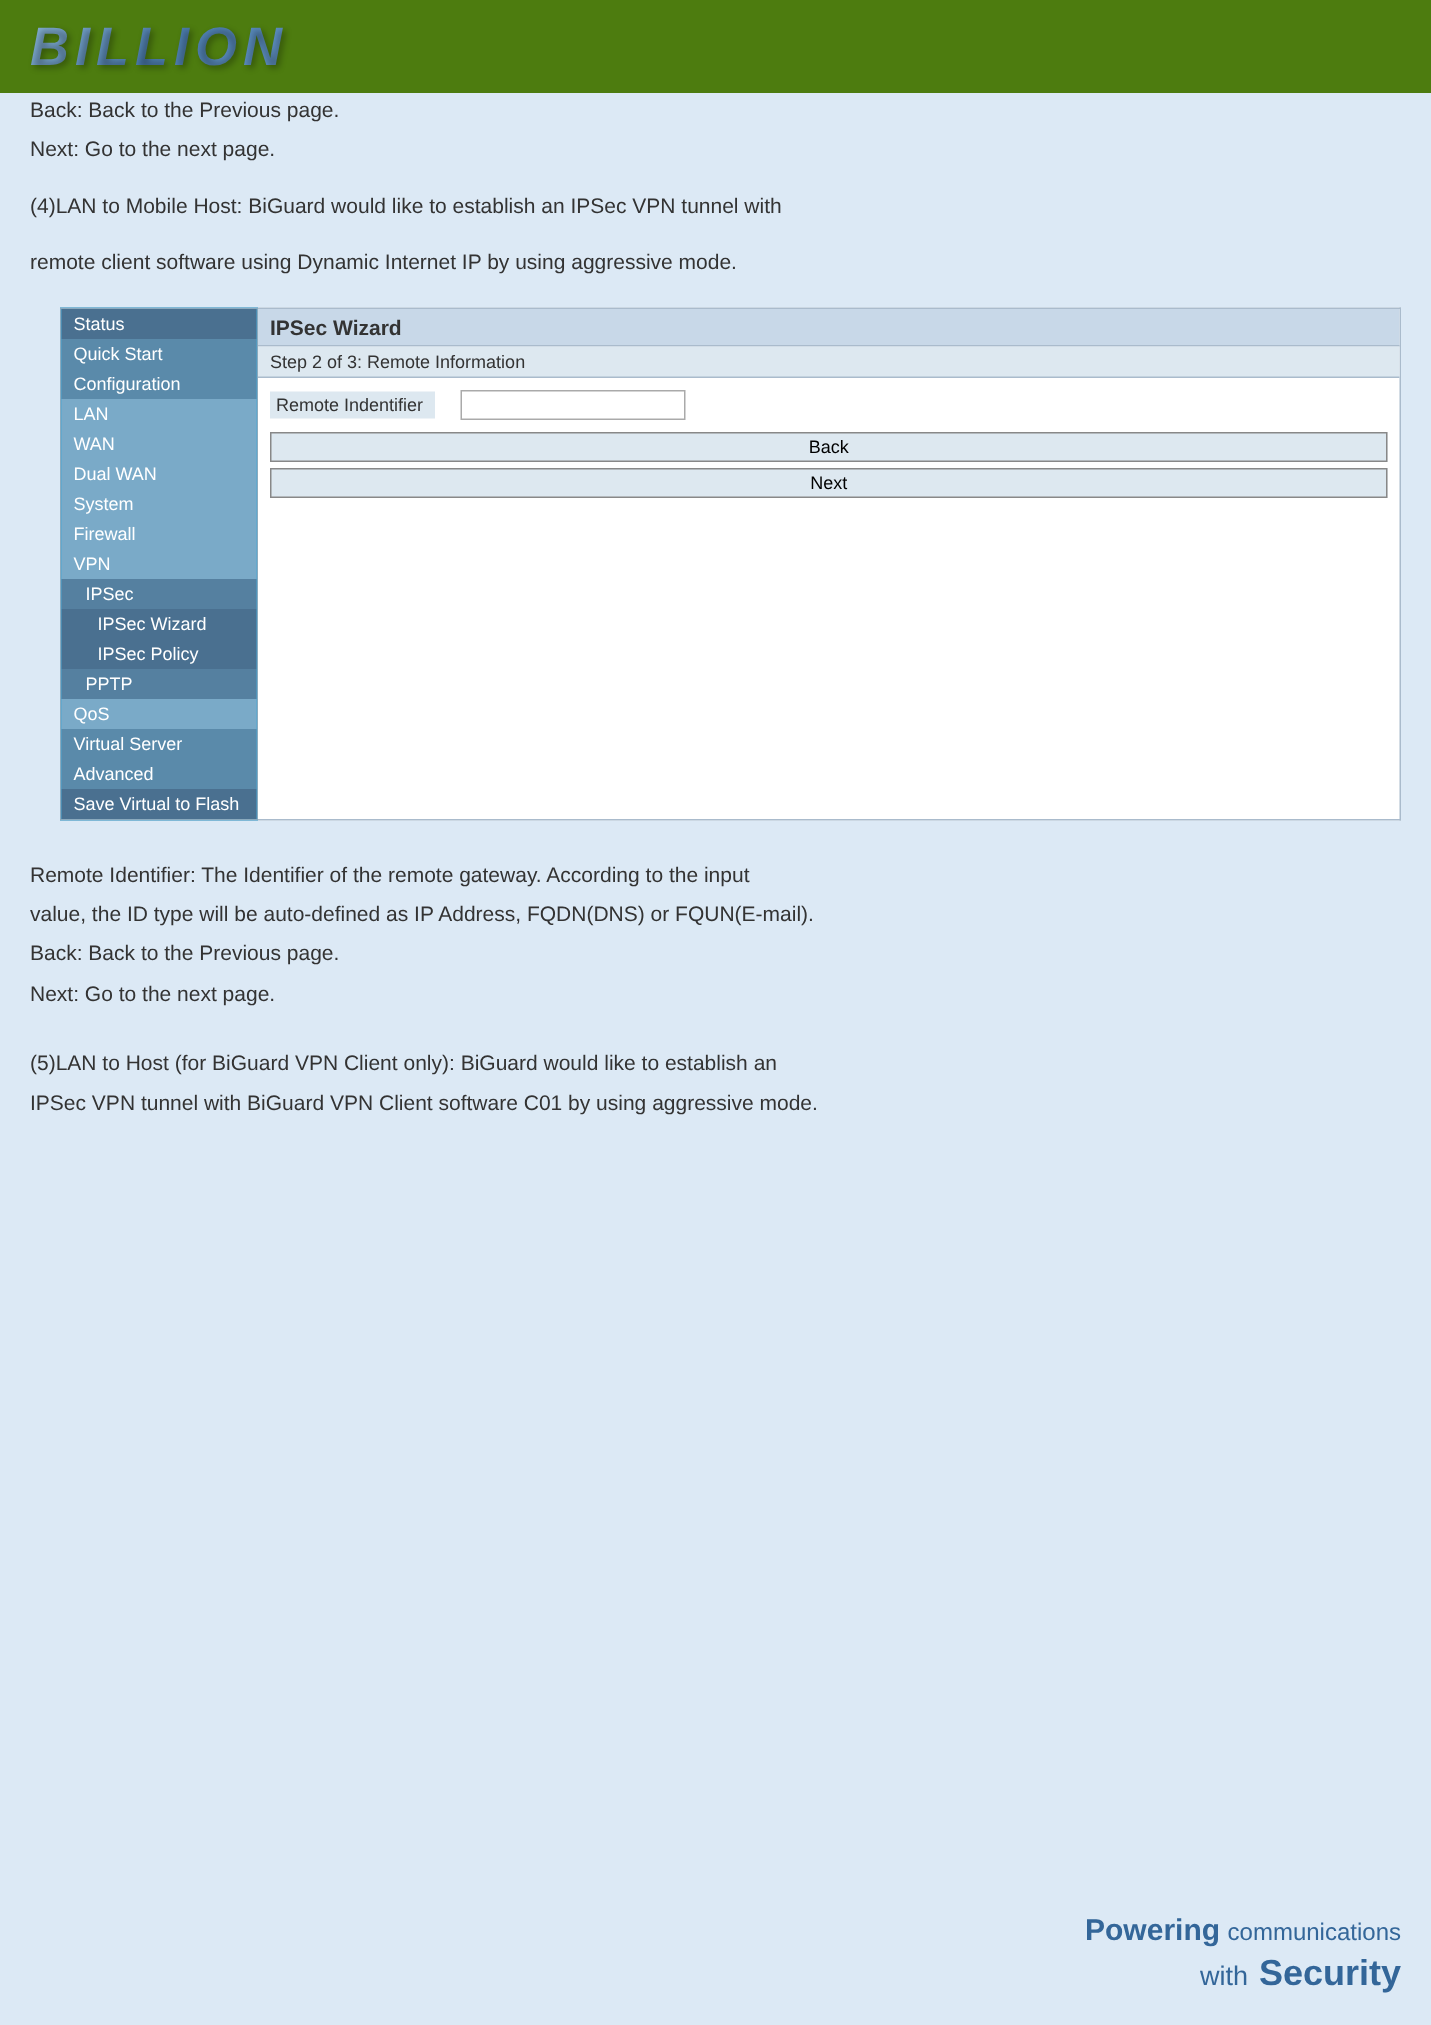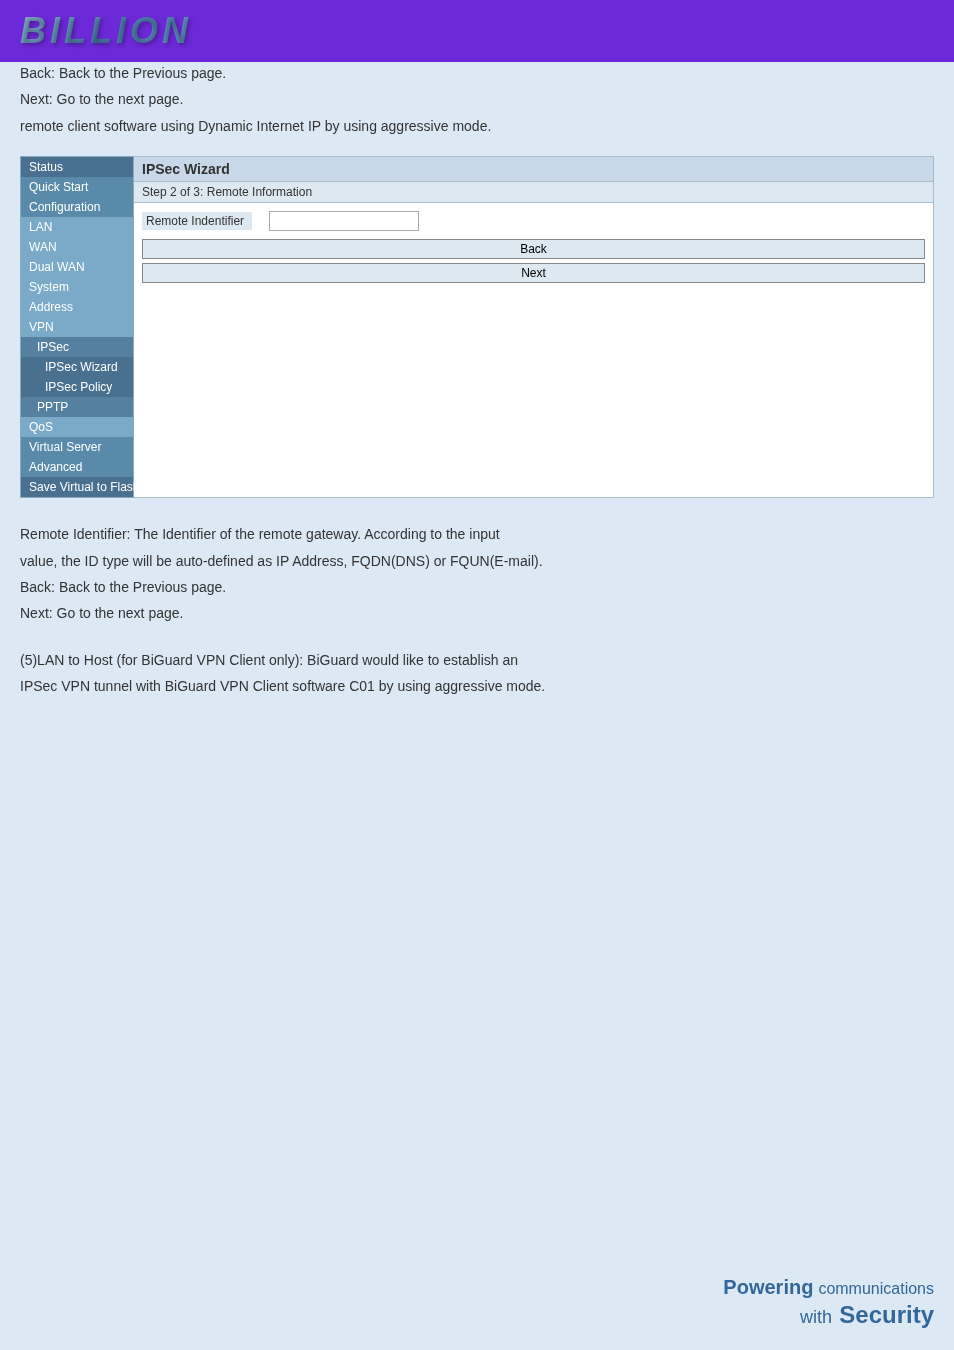--- a/index.html
+++ b/index.html
@@ -8,21 +8,21 @@
       width: 954px;
       min-height: 1350px;
       background: #dce9f5;
       font-family: Arial, sans-serif;
       font-size: 14px;
       color: #333;
       position: relative;
     }
 
     .header {
-      background: #6d28d9;
+      background: #4d7c0f;
       padding: 10px 20px 5px 20px;
       position: relative;
     }
 
     .logo-area {
       display: flex;
       align-items: center;
       margin-bottom: 5px;
     }
 
@@ -56,24 +56,25 @@
     }
 
     .layout-wrapper {
       display: flex;
       padding: 0 20px;
       gap: 0;
       margin-bottom: 15px;
     }
 
     .sidebar {
-      width: 114px;
+      width: 132px;
       flex-shrink: 0;
       background: #0ea5e9;
       border: 1px solid #8aaabe;
+      margin-left: 20px;
     }
 
     .sidebar-item {
       padding: 3px 8px;
       font-size: 12px;
       color: #fff;
       cursor: pointer;
       white-space: nowrap;
     }
 
@@ -203,20 +204,21 @@
 
 <div class="header">
   <div class="logo-area">
     <span class="logo-text">BILLION</span>
   </div>
 </div>
 
 <div class="intro-text">
   <p>Back: Back to the Previous page.</p>
   <p>Next: Go to the next page.</p>
+  <p class="section-para">(4)LAN to Mobile Host: BiGuard would like to establish an IPSec VPN tunnel with</p>
   <p>remote client software using Dynamic Internet IP by using aggressive mode.</p>
 </div>
 
 <div class="layout-wrapper">
 
   <div class="sidebar">
     <div class="sidebar-item dark">
       <span>Status</span>
     </div>
     <div class="sidebar-item medium">
@@ -231,21 +233,21 @@
     <div class="sidebar-item light">
       <span>WAN</span>
     </div>
     <div class="sidebar-item light">
       <span>Dual WAN</span>
     </div>
     <div class="sidebar-item light">
       <span>System</span>
     </div>
     <div class="sidebar-item light">
-      <span>Address</span>
+      <span>Firewall</span>
     </div>
     <div class="sidebar-item light">
       <span>VPN</span>
     </div>
     <div class="sidebar-item sub">
       <span>IPSec</span>
     </div>
     <div class="sidebar-item subsub">
       <span>IPSec Wizard</span>
     </div>

